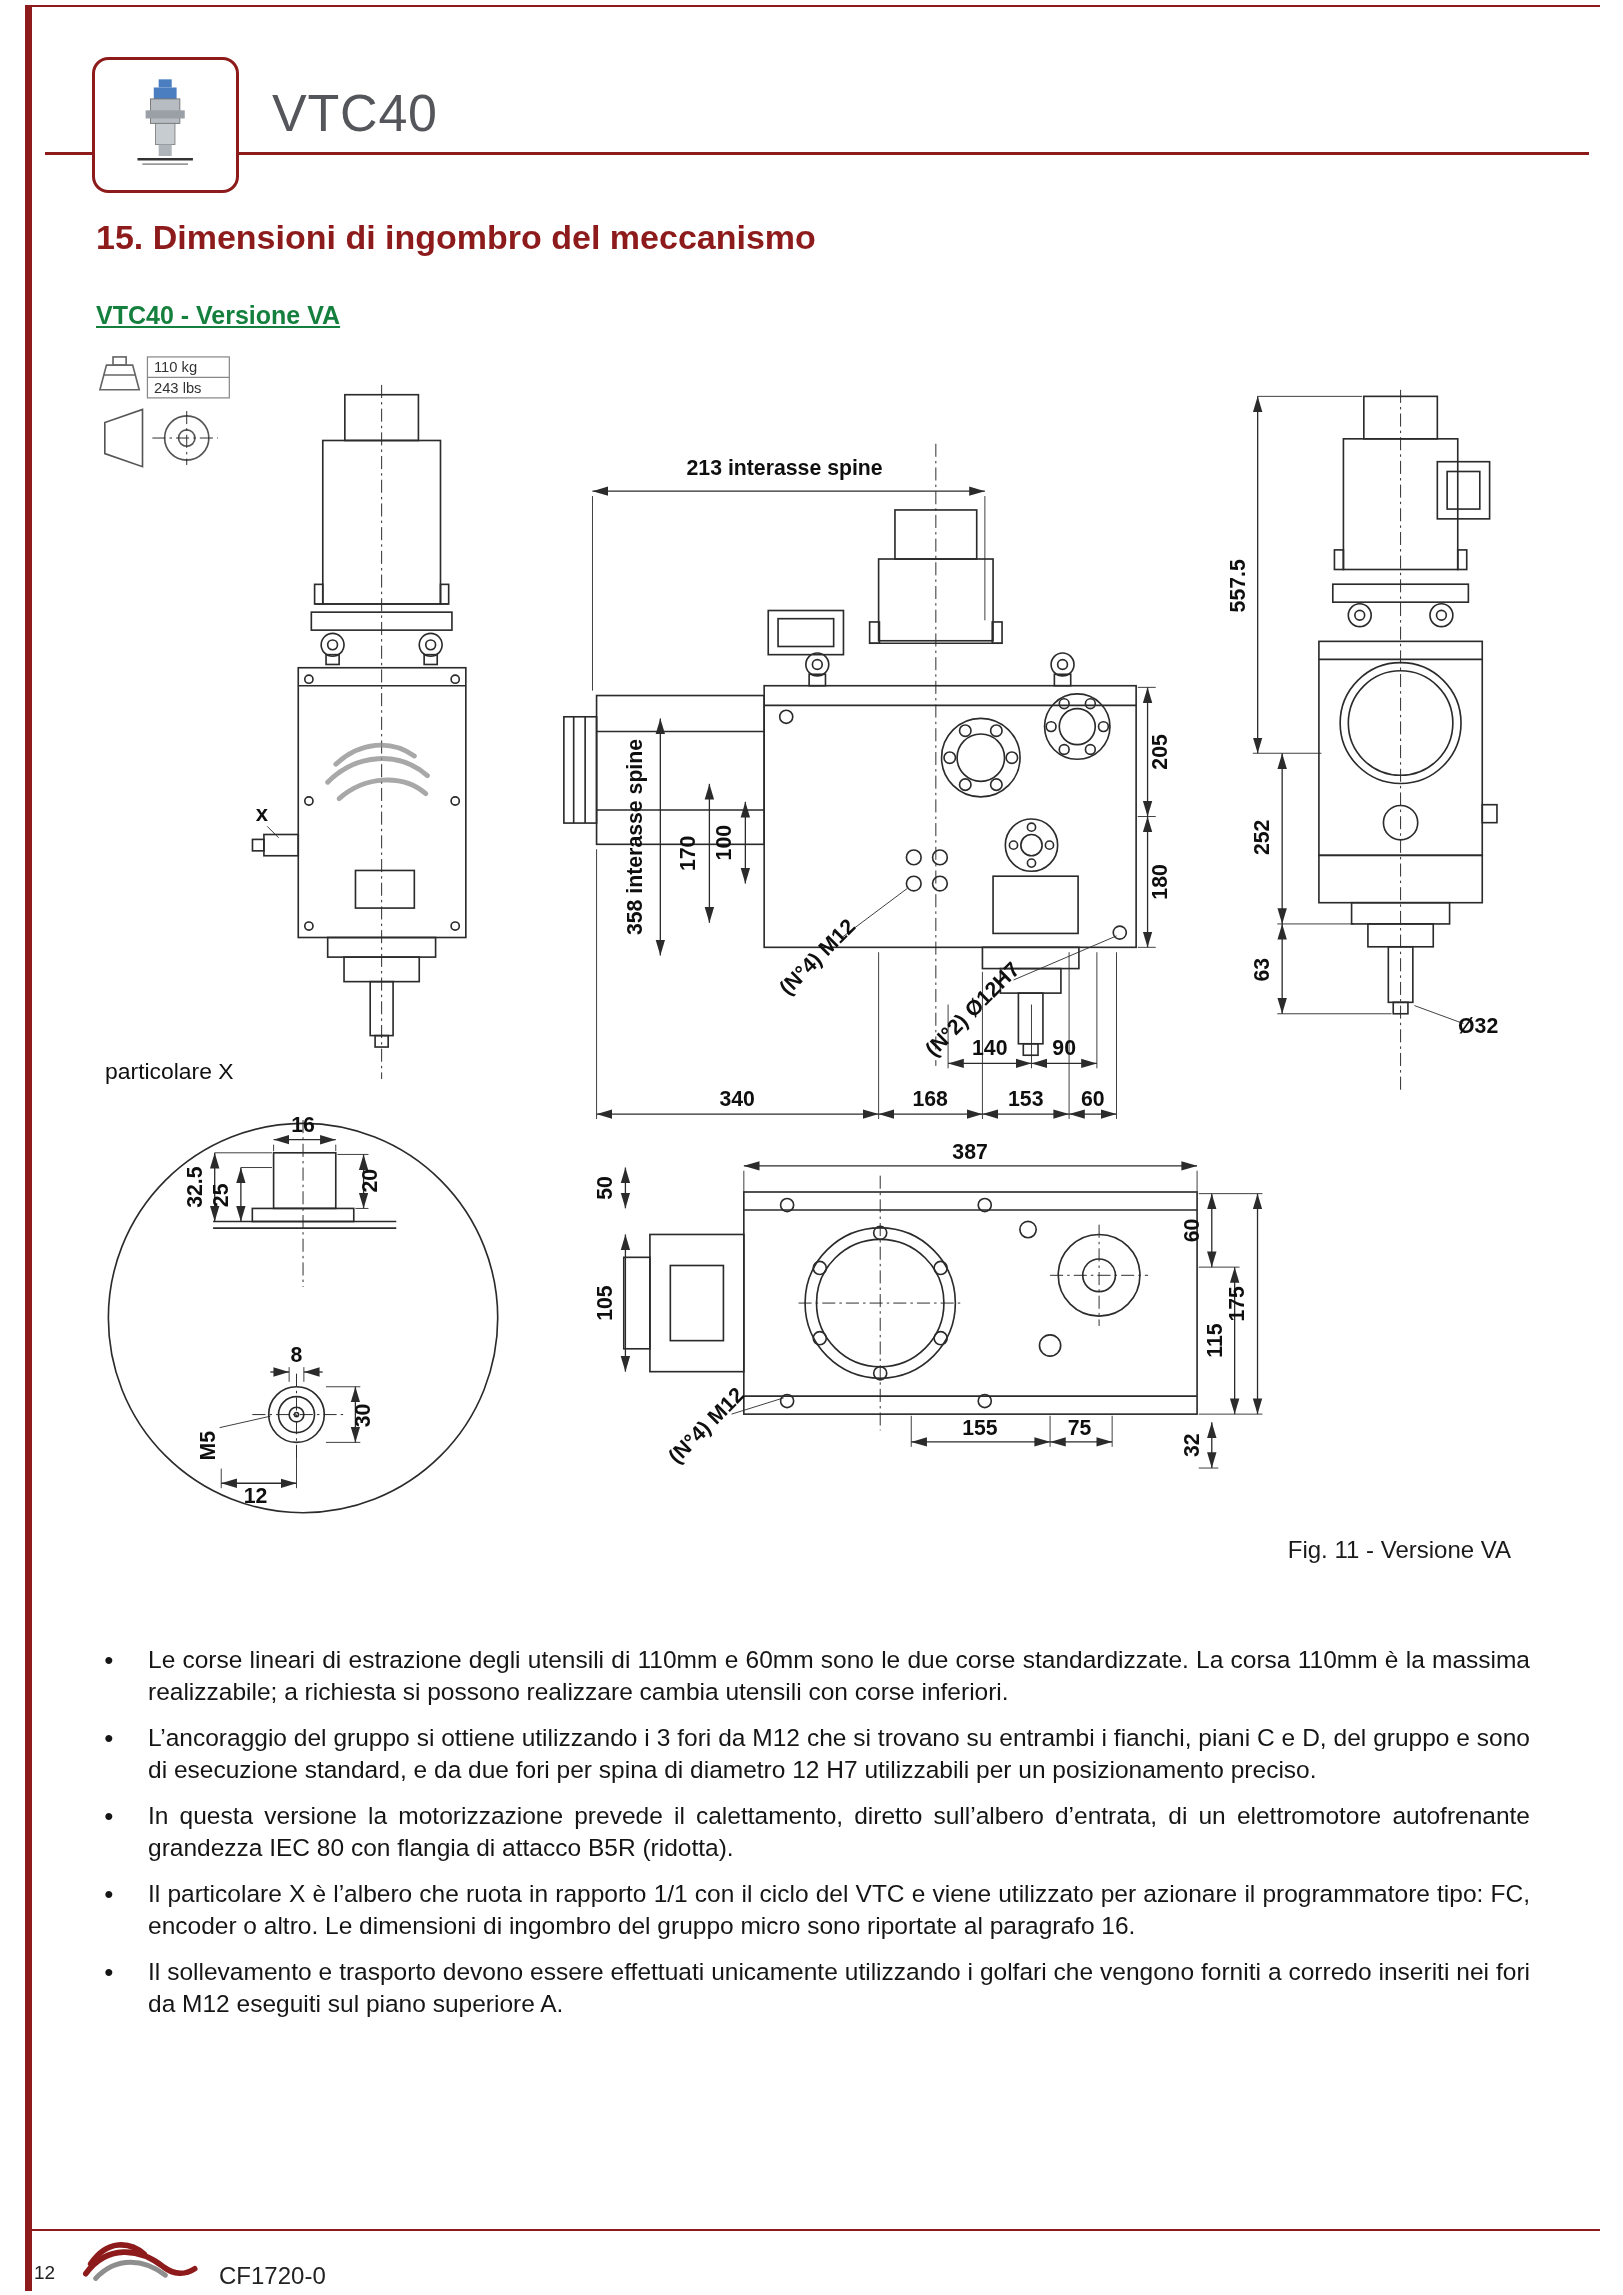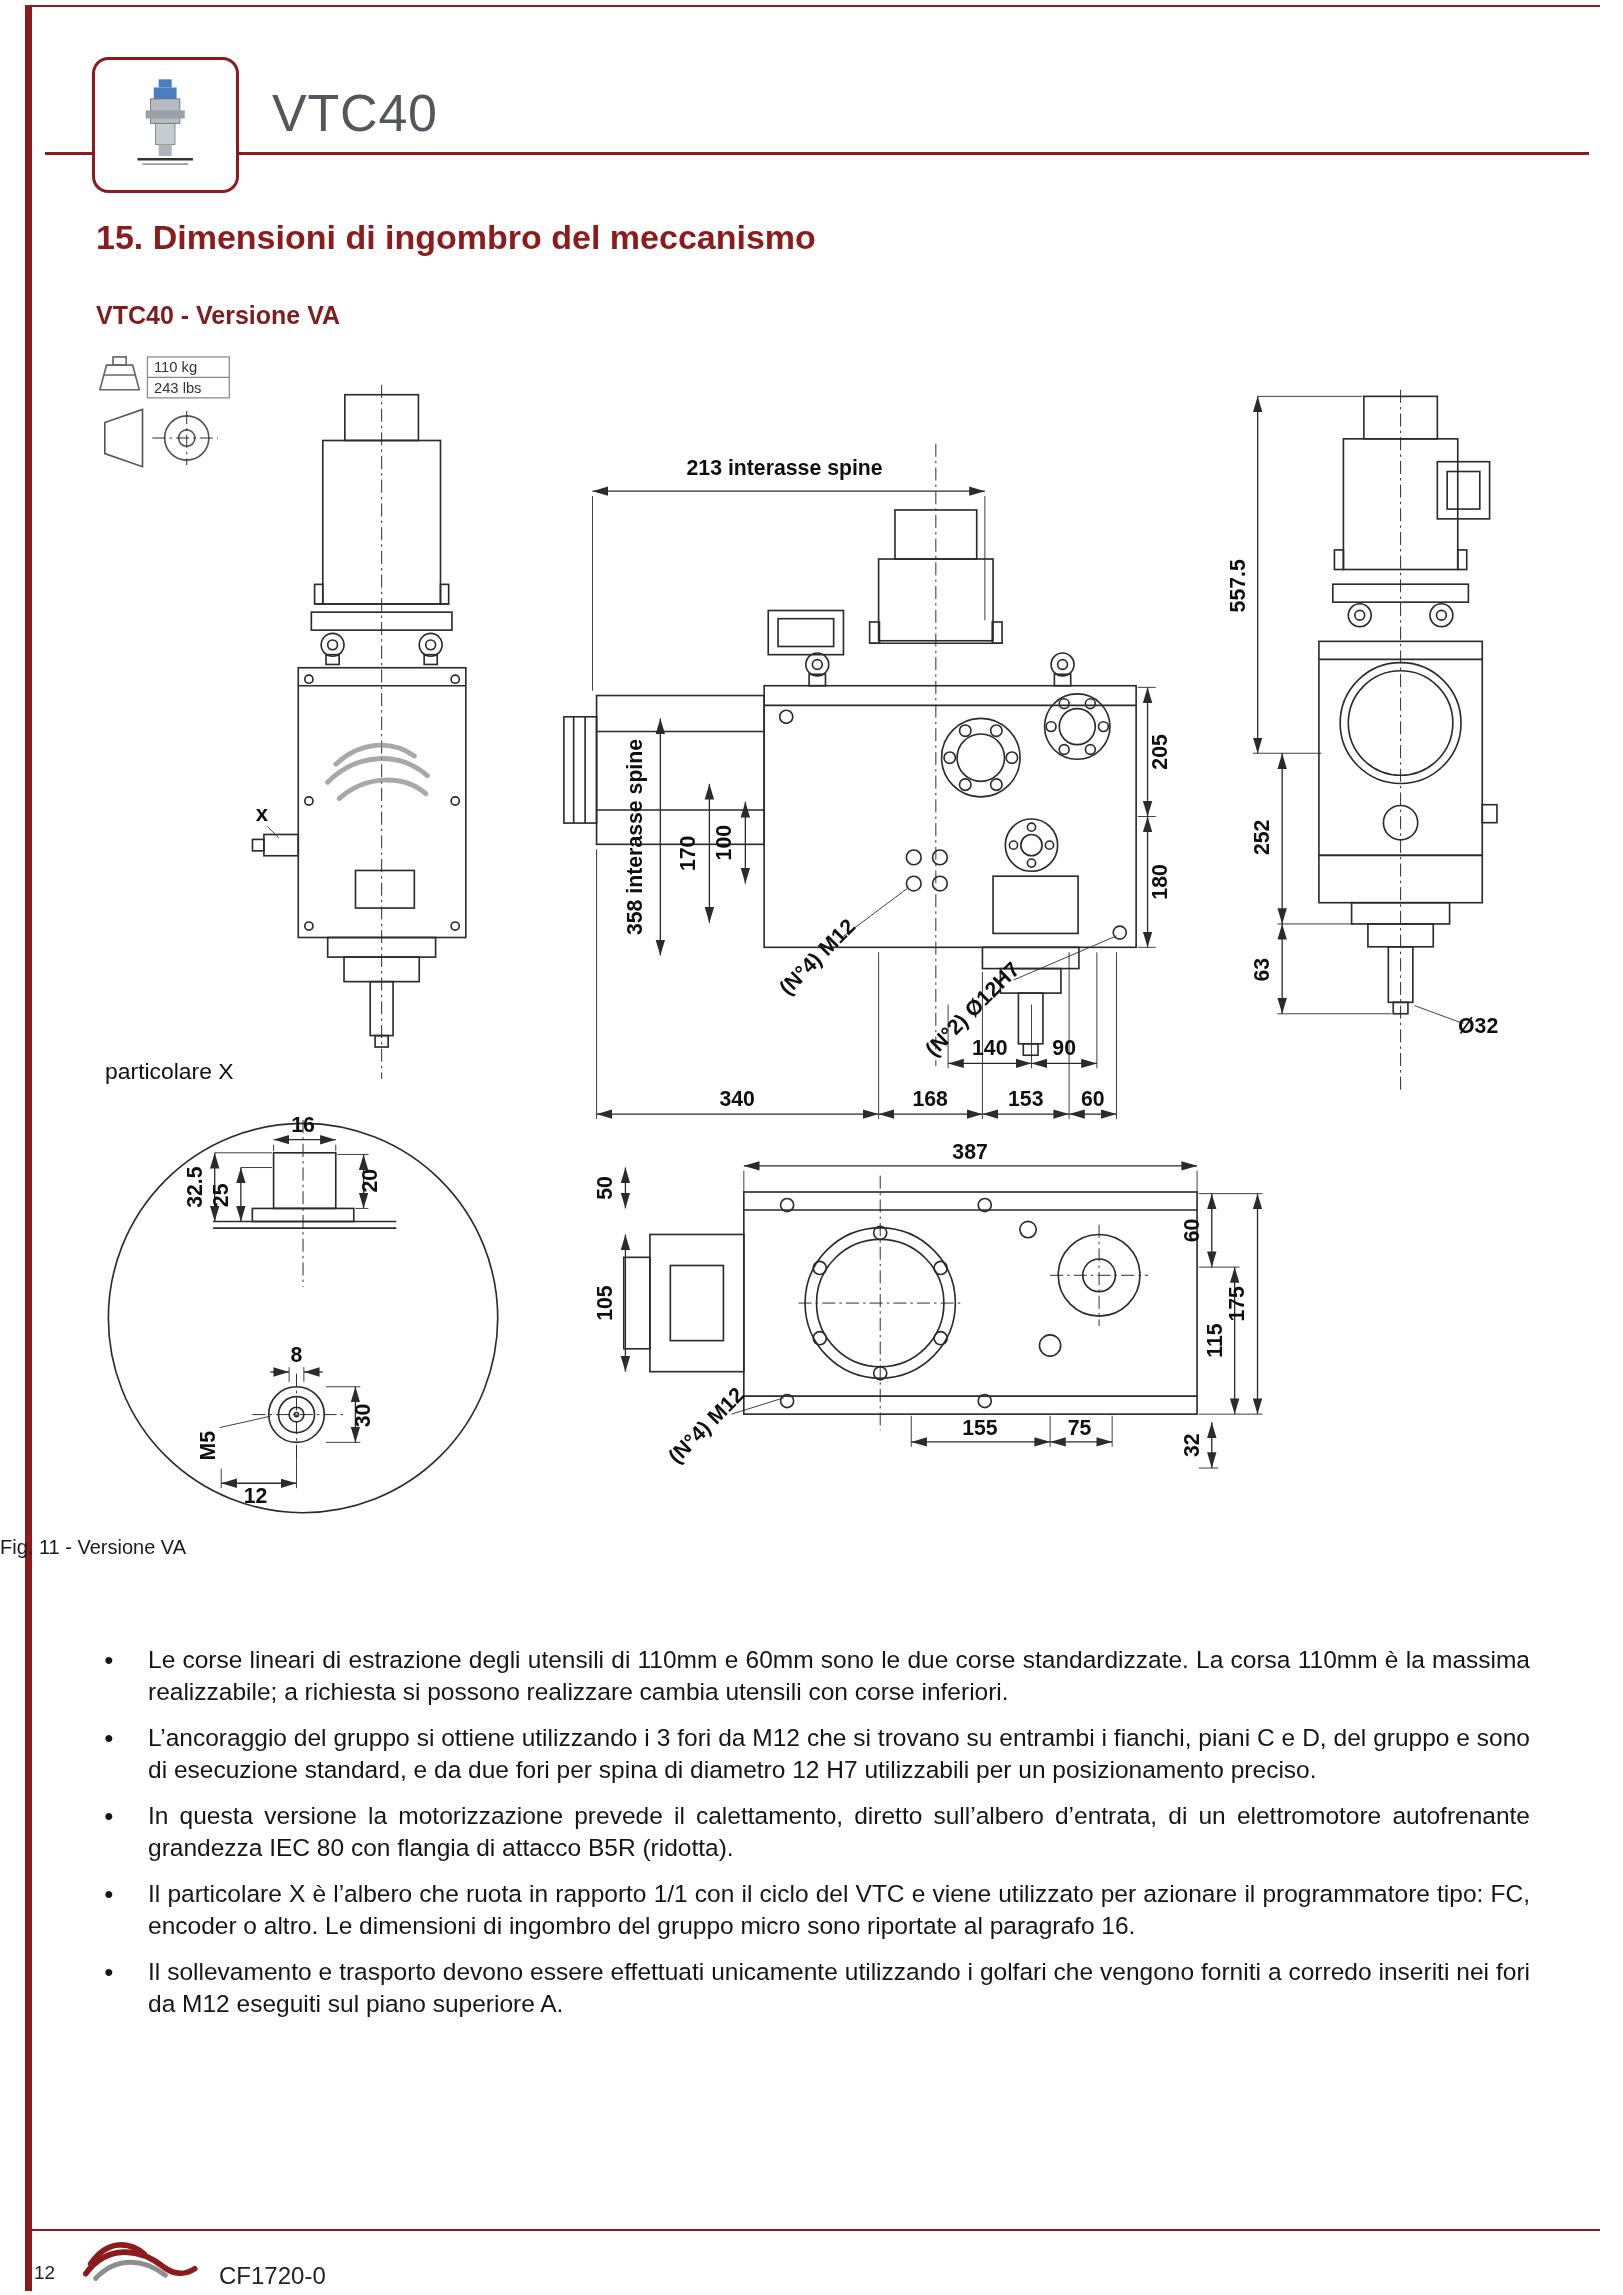--- a/index.html
+++ b/index.html
@@ -5,22 +5,22 @@
   *{margin:0;padding:0;box-sizing:border-box;}
   html,body{background:#ffffff;}
   body{font-family:"Liberation Sans",sans-serif;color:#1a1a1a;}
   .page{position:relative;width:1623px;height:2295px;background:#ffffff;overflow:hidden;padding-left:28px;}
   .border-left{position:absolute;left:24.5px;top:4.9px;width:7.4px;height:2286px;background:#8e1b1b;}
   .border-top{position:absolute;left:24.5px;top:4.9px;width:1575px;height:2.5px;background:#8e1b1b;}
   .header-rule{position:absolute;left:45px;top:152px;width:1544px;height:2.5px;background:#8e1b1b;z-index:1;}
   .logo-box{position:absolute;left:92px;top:57px;width:147px;height:136px;border:3.3px solid #8e1b1b;border-radius:16.4px;background:#fff;z-index:2;display:flex;align-items:center;justify-content:center;}
   .header-title{position:absolute;left:272px;top:83px;font-size:52px;letter-spacing:0.8px;color:#55565b;z-index:2;}
   .section-title{position:absolute;left:96px;top:218px;font-size:34px;font-weight:bold;color:#8e1b1b;}
-  .subtitle{position:absolute;left:96px;top:301px;font-size:25px;font-weight:bold;color:#7f1d1d;}
-  .caption{position:absolute;left:0;top:1536px;width:1511px;text-align:left;font-size:20px;color:#1a1a1a;}
+  .subtitle{position:absolute;left:96px;top:301px;font-size:25px;font-weight:bold;color:#15803d;text-decoration:underline;}
+  .caption{position:absolute;left:0;top:1536px;width:1511px;text-align:right;font-size:24px;color:#1a1a1a;}
   .bullets{position:absolute;left:96px;top:1644px;width:1434px;list-style:none;}
   .bullets li{position:relative;padding-left:52px;margin-bottom:14px;font-size:24.5px;line-height:32px;text-align:justify;color:#151515;}
   .bullets li::before{content:"\2022";position:absolute;left:8.2px;top:0;font-size:26px;}
   .footer-rule{position:absolute;left:24.5px;top:2229px;width:1575px;height:1.6px;background:#8e1b1b;}
   .footer-logo{position:absolute;left:82px;top:2233px;width:123px;height:52px;}
   .page-num{position:absolute;left:34px;top:2262px;font-size:19px;color:#222;}
   .doc-code{position:absolute;left:219px;top:2262px;font-size:24px;color:#222;}
   svg.d{position:absolute;overflow:visible;}
   svg.d .ln rect,svg.d .ln circle,svg.d .ln path{fill:none;stroke:#2b2b2b;stroke-width:2;}
   svg.d .cl,svg.d .ln path.cl{stroke-dasharray:16 5 3 5;stroke-width:1.2;fill:none;stroke:#2b2b2b;}

